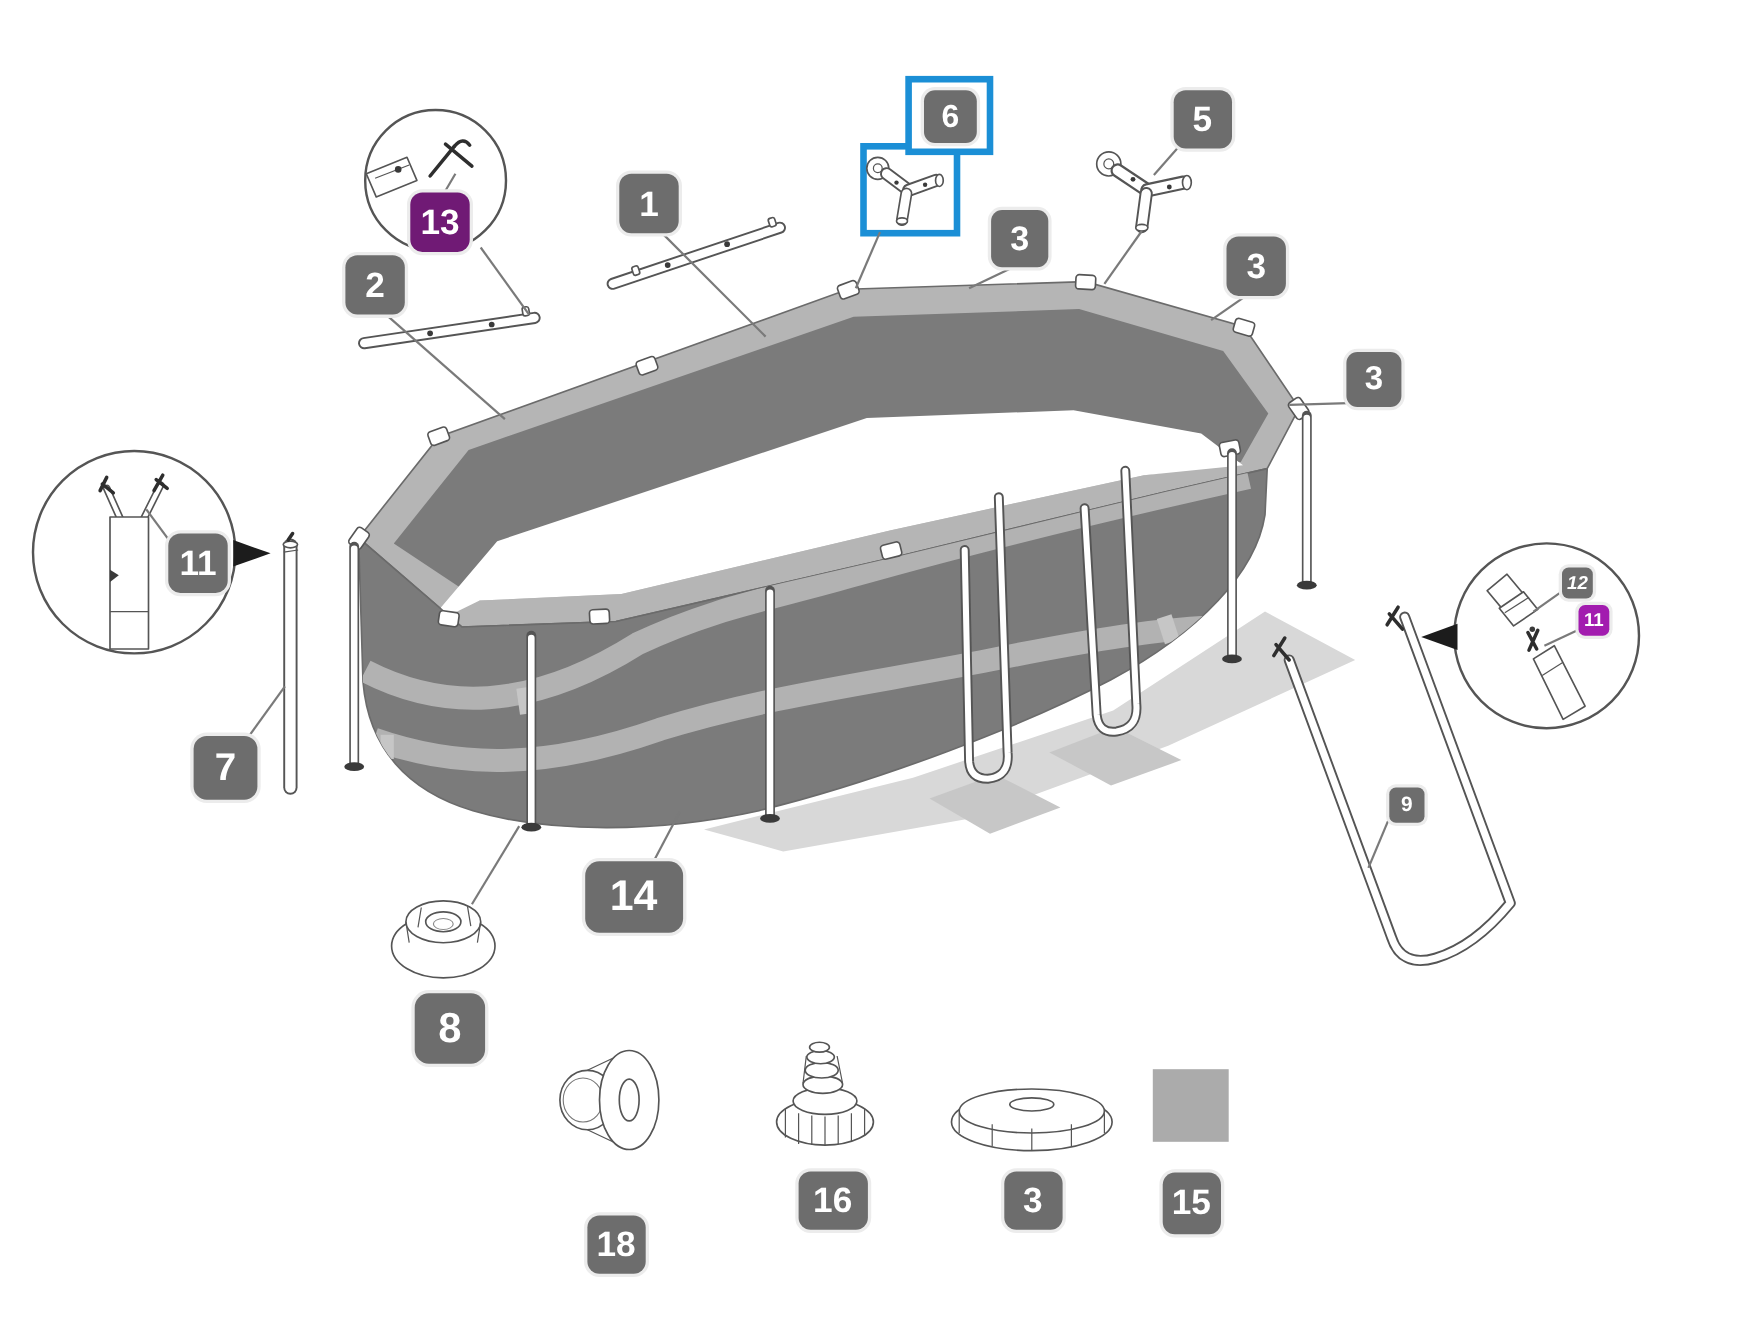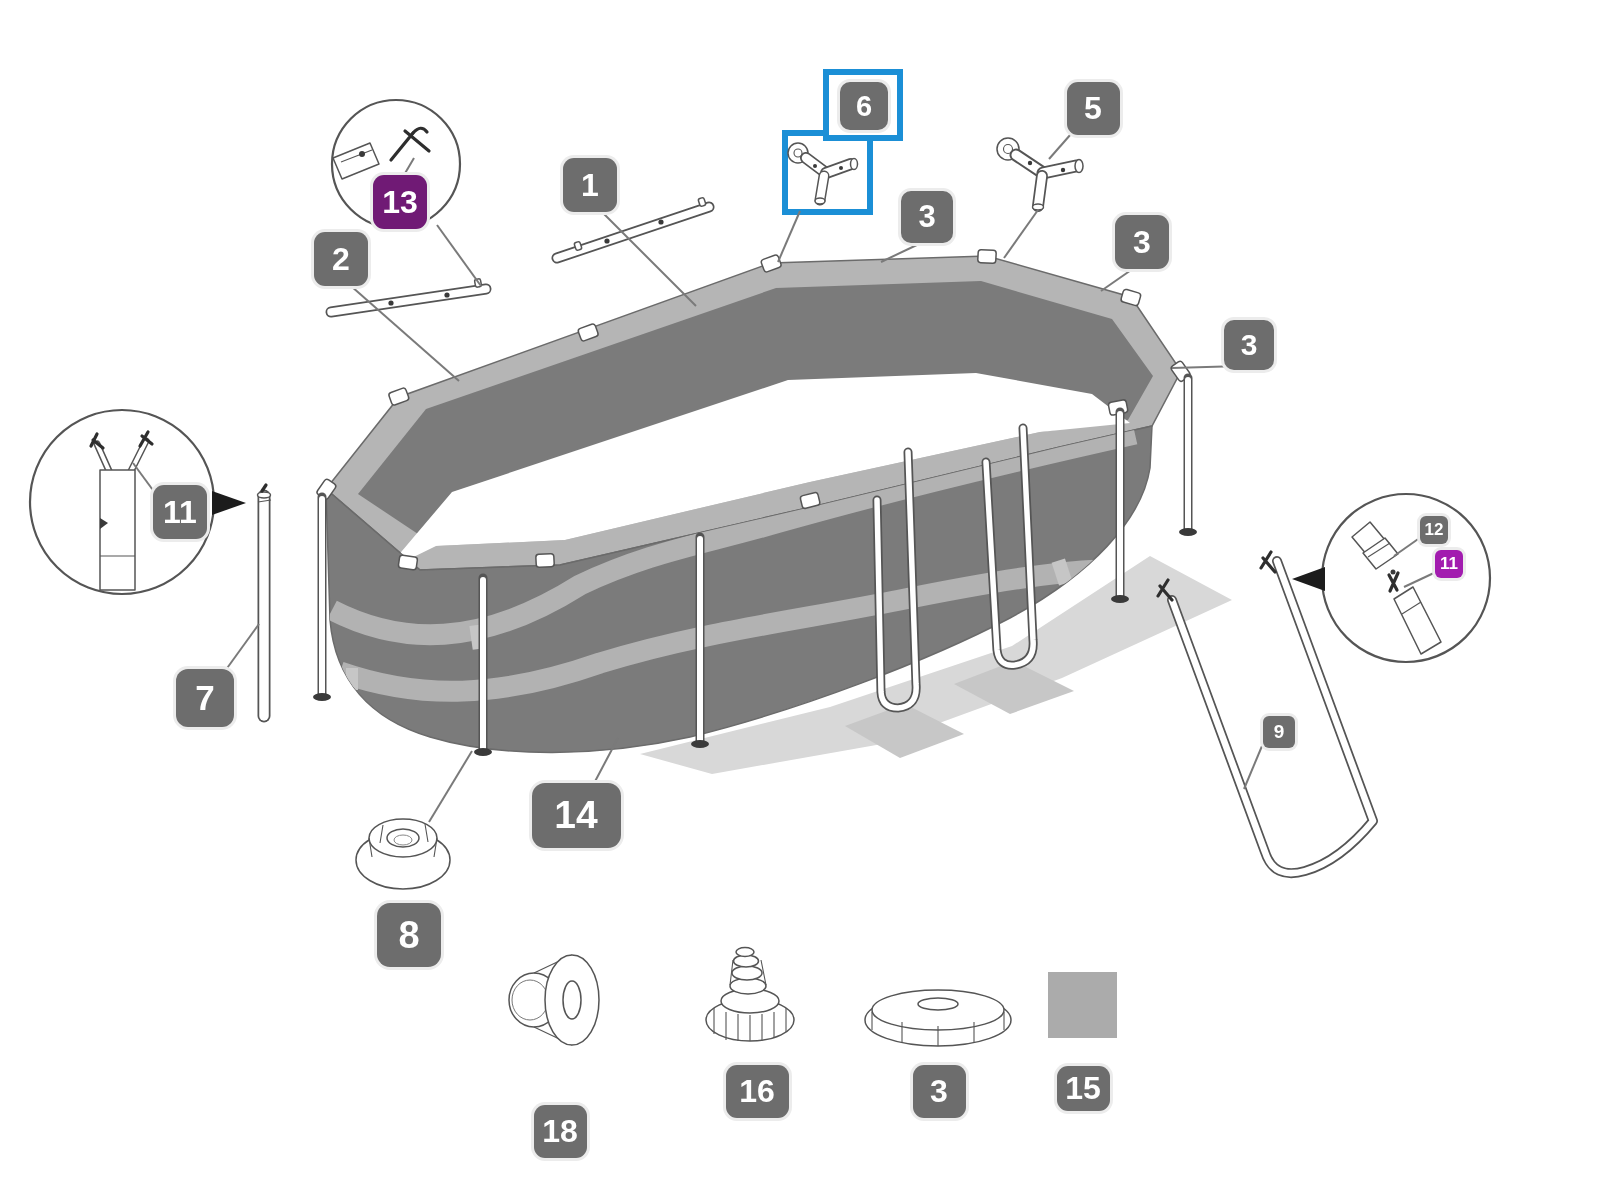--- a/index.html
+++ b/index.html
@@ -267,21 +267,21 @@
       <div class="badge" style="left: 901px; top: 191px; width: 52px; height: 52px; border-radius: 10px; font-size: 31px; background: rgb(109, 109, 109); color: rgb(255, 255, 255);">3</div>
       <div class="badge" style="left: 1115px; top: 215px; width: 54px; height: 54px; border-radius: 11px; font-size: 32px; background: rgb(109, 109, 109); color: rgb(255, 255, 255);">3</div>
       <div class="badge" style="left: 1224px; top: 320px; width: 50px; height: 50px; border-radius: 10px; font-size: 30px; background: rgb(109, 109, 109); color: rgb(255, 255, 255);">3</div>
       <div class="badge" style="left: 1066.5px; top: 81.5px; width: 53px; height: 53px; border-radius: 11px; font-size: 32px; background: rgb(109, 109, 109); color: rgb(255, 255, 255);">5</div>
       <div class="badge" style="left: 840px; top: 82px; width: 48px; height: 48px; border-radius: 10px; font-size: 29px; background: rgb(109, 109, 109); color: rgb(255, 255, 255);">6</div>
       <div class="badge" style="left: 176px; top: 669px; width: 58px; height: 58px; border-radius: 12px; font-size: 35px; background: rgb(109, 109, 109); color: rgb(255, 255, 255);">7</div>
       <div class="badge" style="left: 377px; top: 903px; width: 64px; height: 64px; border-radius: 13px; font-size: 38px; background: rgb(109, 109, 109); color: rgb(255, 255, 255);">8</div>
       <div class="badge" style="left: 1263px; top: 716px; width: 32px; height: 32px; border-radius: 6px; font-size: 19px; background: rgb(109, 109, 109); color: rgb(255, 255, 255);">9</div>
       <div class="badge" style="left: 153px; top: 485px; width: 54px; height: 54px; border-radius: 11px; font-size: 32px; background: rgb(109, 109, 109); color: rgb(255, 255, 255);">11</div>
       <div class="badge" style="left: 1435px; top: 550px; width: 28px; height: 28px; border-radius: 6px; font-size: 17px; background: #a21caf; color: rgb(255, 255, 255);">11</div>
-      <div class="badge" style="left: 1420px; top: 516px; width: 28px; height: 28px; border-radius: 6px; font-size: 17px; background: rgb(109, 109, 109); color: rgb(255, 255, 255);">12</div>
+      <div class="badge" style="left: 1420px; top: 516px; width: 28px; height: 28px; border-radius: 6px; font-size: 17px; background: rgb(109, 109, 109); color: rgb(255, 255, 255); font-style: italic;">12</div>
       <div class="badge" style="left: 373px; top: 175px; width: 54px; height: 54px; border-radius: 11px; font-size: 32px; background: #701a75; color: rgb(255, 255, 255);">13</div>
       <div class="badge" style="left: 531.5px; top: 782.5px; width: 89px; height: 65px; border-radius: 13px; font-size: 39px; background: rgb(109, 109, 109); color: rgb(255, 255, 255);">14</div>
-      <div class="badge" style="left: 1056.5px; top: 1065.5px; width: 53px; height: 45px; border-radius: 11px; font-size: 32px; background: rgb(109, 109, 109); color: rgb(255, 255, 255);">15</div>
+      <div class="badge" style="left: 1056.5px; top: 1065.5px; width: 53px; height: 56px; border-radius: 11px; font-size: 32px; background: rgb(109, 109, 109); color: rgb(255, 255, 255);">15</div>
       <div class="badge" style="left: 725.5px; top: 1064.5px; width: 63px; height: 53px; border-radius: 11px; font-size: 32px; background: rgb(109, 109, 109); color: rgb(255, 255, 255);">16</div>
       <div class="badge" style="left: 912.5px; top: 1064.5px; width: 53px; height: 53px; border-radius: 11px; font-size: 32px; background: rgb(109, 109, 109); color: rgb(255, 255, 255);">3</div>
       <div class="badge" style="left: 533.5px; top: 1064.5px; width: 53px; height: 53px; border-radius: 11px; font-size: 32px; background: rgb(109, 109, 109); color: rgb(255, 255, 255); margin-top: 40px;">18</div>
     </div>
 </div>
 
 </body></html>

